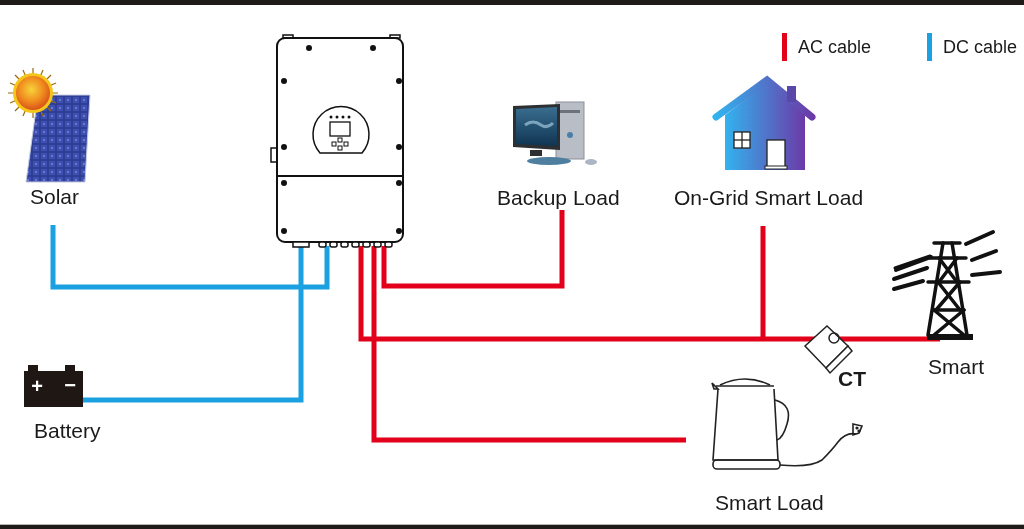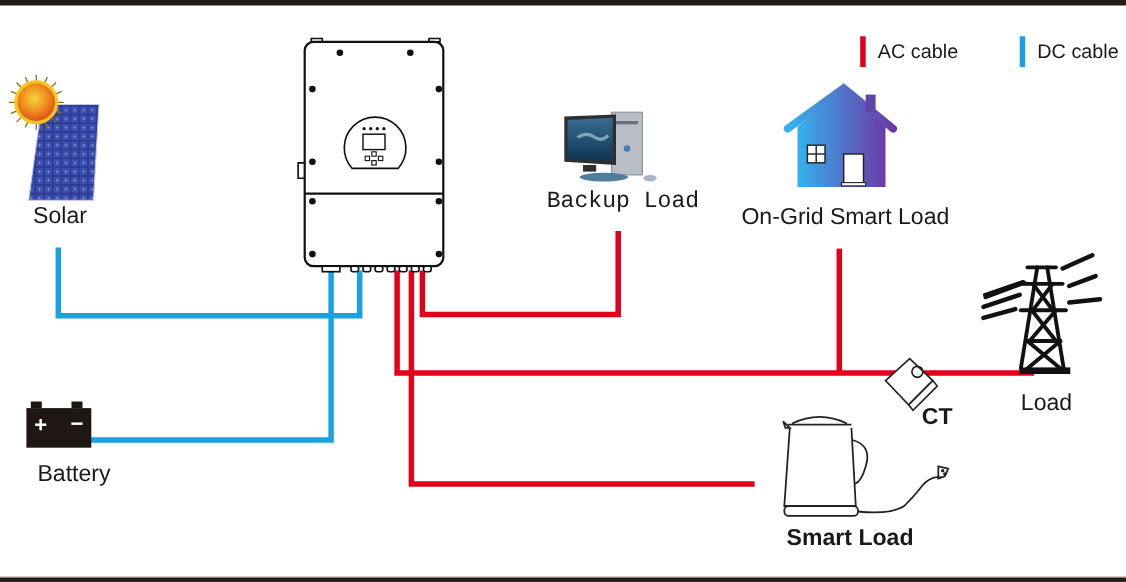--- a/index.html
+++ b/index.html
@@ -189,25 +189,25 @@
     <rect x="713" y="460" width="67" height="9" rx="4"></rect>
     <path d="M780,465 q30,3 42,-5 q10,-10 16,-18 q8,-10 18,-8"></path>
     <path d="M853,424 l9,2 l-3,7 l-6,2 z"></path>
     <circle cx="857" cy="428" r="0.8" fill="#222"></circle>
       <circle cx="859" cy="431" r="0.8" fill="#222"></circle>
   </g>
 </svg>
 
 <div class="lbl" style="left:30px; top:185px;">Solar</div>
 <div class="lbl" style="left:34px; top:419px;">Battery</div>
-<div class="lbl" style="left:497px; top:172px;font-family:Liberation Mono, monospace;">Backup Load</div>
+<div class="lbl" style="left:497px; top:186px;">Backup Load</div>
 <div class="lbl" style="left:674px; top:186px;">On-Grid Smart Load</div>
-<div class="lbl" style="left:928px; top:355px;">Load</div>
+<div class="lbl" style="left:928px; top:355px;">Smart</div>
 <div class="lbl" style="left:838px; top:367px;font-weight:bold;">CT</div>
-<div class="lbl" style="left:715px; top:477px;font-weight:bold;">Smart Load</div>
+<div class="lbl" style="left:715px; top:491px;">Smart Load</div>
 
 <div class="legend" style="left:782px;">
   <span class="bar" style="background:#e2001a;"></span>
   <span>AC cable</span>
 </div>
 <div class="legend" style="left:906px;margin-left:21px;">
   <span class="bar" style="background:#1ba1e2;"></span>
   <span>DC cable</span>
 </div>
 

